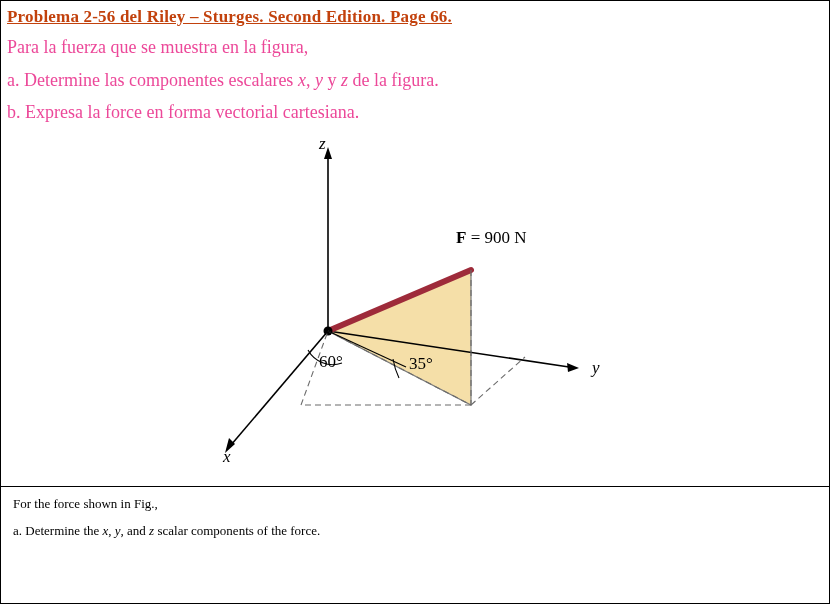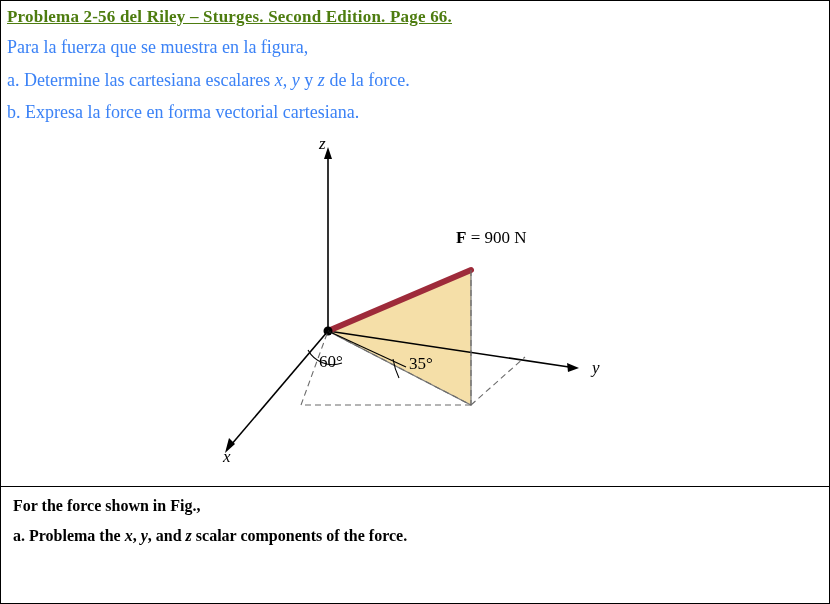--- a/index.html
+++ b/index.html
@@ -16,31 +16,31 @@
     height: 604px;
     box-sizing: border-box;
     border: 1px solid #000000;
     background: #ffffff;
     overflow: hidden;
   }
   .title {
     font-family: "Liberation Serif", serif;
     font-size: 17px;
     font-weight: bold;
-    color: #4d7c0f;
+    color: #c2410c;
     text-decoration: underline;
     margin: 6px 0 0 6px;
     letter-spacing: 0.2px;
   }
   .es-block {
     margin: 10px 0 0 6px;
   }
   .es-line {
     font-size: 18px;
-    color: #3b82f6;
+    color: #ec4899;
     margin-bottom: 12px;
     line-height: 1.15;
   }
   .var-i {
     font-style: italic;
   }
   .figure-wrap {
     position: relative;
     width: 830px;
     height: 330px;
@@ -54,25 +54,24 @@
     position: absolute;
     left: 0;
     right: 0;
     height: 0;
     border-top: 1px solid #000000;
   }
   .en-block {
     margin: 8px 0 0 6px;
   }
   .en-line {
-    font-size: 16px;
+    font-size: 13px;
     color: #000000;
     margin-bottom: 12px;
     line-height: 1.15;
-    font-weight: bold;
   }
   .lbl {
     font-family: "Liberation Serif", serif;
     font-size: 17px;
     fill: #000000;
   }
   .lbl-italic {
     font-style: italic;
   }
   .lbl-bold {
@@ -82,21 +81,21 @@
 </head>
 <body>
 
 <div class="page">
 
   <div class="title">Problema 2-56 del Riley – Sturges. Second Edition. Page 66.</div>
 
   <div class="es-block">
     <div class="es-line">Para la fuerza que se muestra en la figura,</div>
     <div class="es-line">
-      <span>a. Determine las cartesiana escalares </span><span class="var-i">x</span><span>, </span><span class="var-i">y</span><span> y </span><span class="var-i">z</span><span> de la force.</span>
+      <span>a. Determine las componentes escalares </span><span class="var-i">x</span><span>, </span><span class="var-i">y</span><span> y </span><span class="var-i">z</span><span> de la figura.</span>
     </div>
     <div class="es-line">b. Expresa la force en forma vectorial cartesiana.</div>
   </div>
 
   <div class="figure-wrap">
     <svg class="figure-svg" width="830" height="330" viewBox="0 0 830 330">
 
       <polygon points="327,196 470,135 470,270" fill="#f5dfa8" stroke="#7a7a7a" stroke-width="1.2"></polygon>
 
       <line x1="327" y1="196" x2="327" y2="20" stroke="#000000" stroke-width="1.6"></line>
@@ -134,17 +133,17 @@
         <tspan class="lbl lbl-bold" font-weight="bold">F</tspan><tspan class="lbl"> = 900 N</tspan>
       </text>
     </svg>
   </div>
 
   <div class="divider" style="top: 485px;"></div>
 
   <div class="en-block" style="position:absolute; top:488px; left:6px; right:6px;">
     <div class="en-line">For the force shown in Fig.,</div>
     <div class="en-line">
-      <span>a. Problema the </span><span class="var-i">x</span><span>, </span><span class="var-i">y</span><span>, and </span><span class="var-i">z</span><span> scalar components of the force.</span>
+      <span>a. Determine the </span><span class="var-i">x</span><span>, </span><span class="var-i">y</span><span>, and </span><span class="var-i">z</span><span> scalar components of the force.</span>
     </div>
   </div>
 
 </div>
 
 </body></html>

